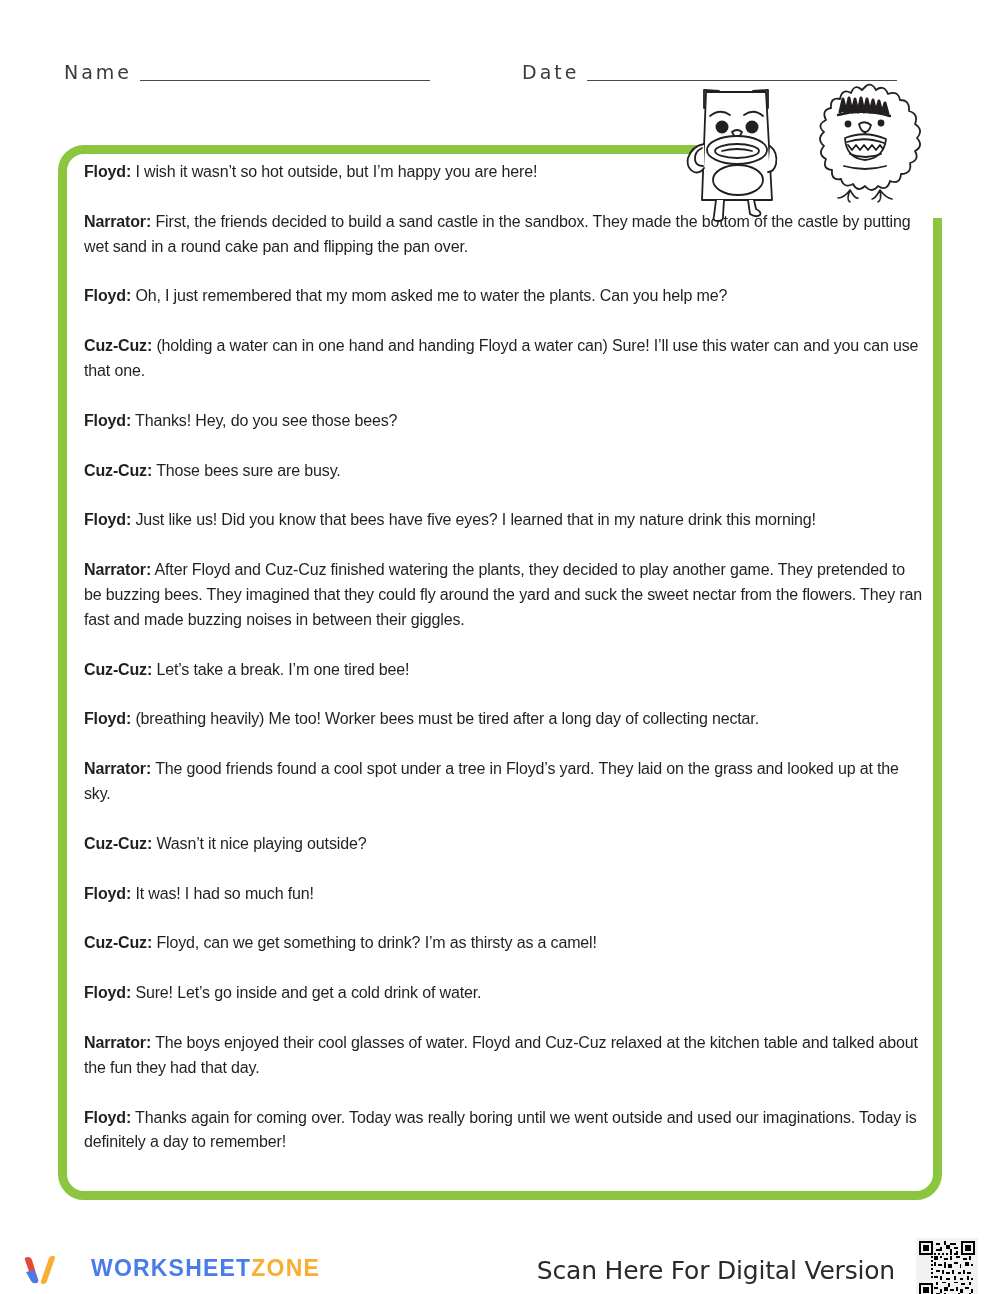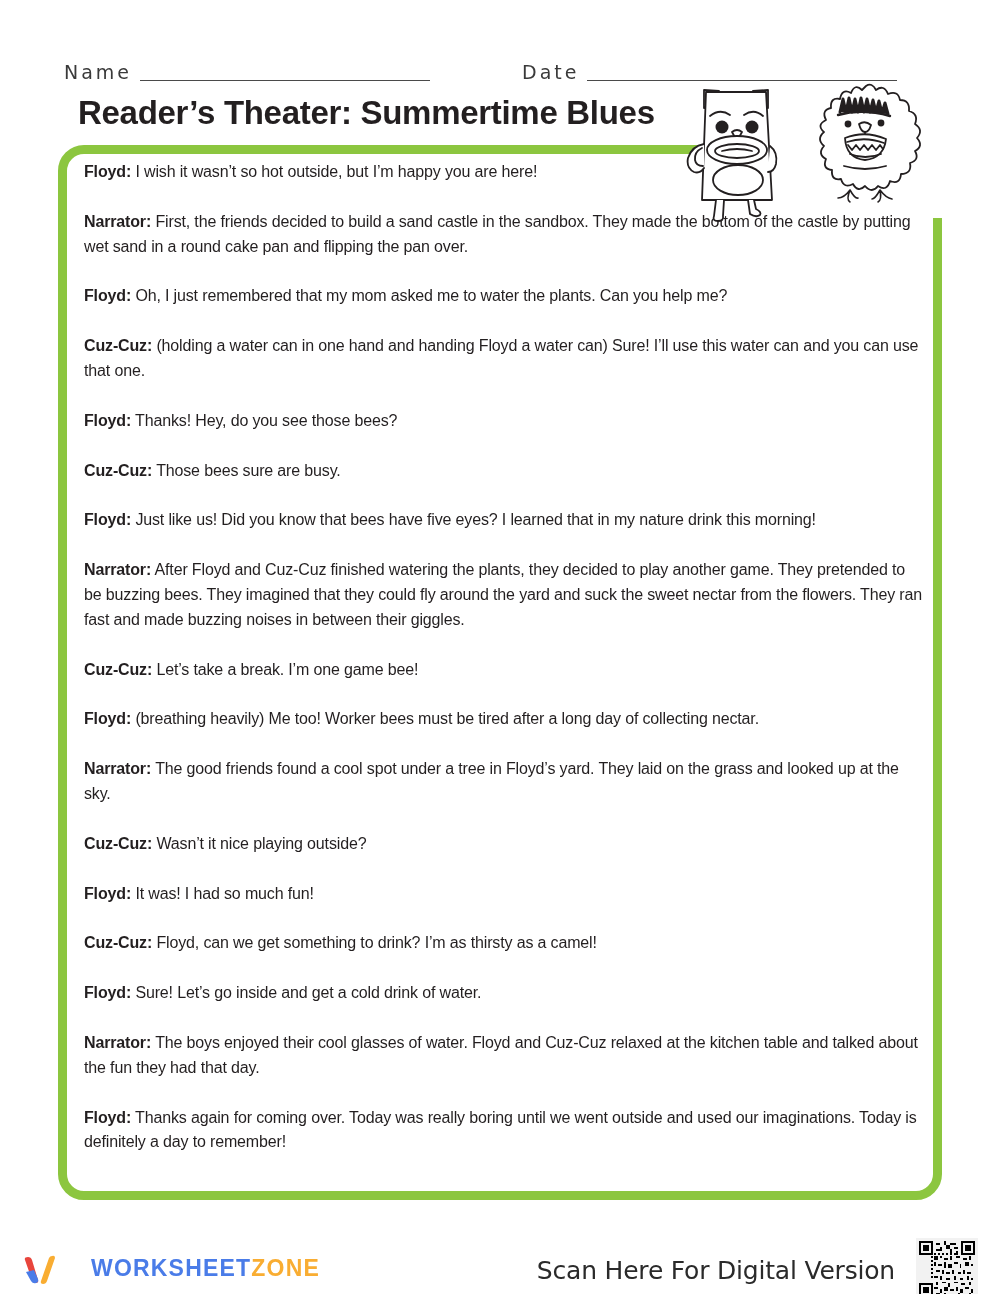--- a/index.html
+++ b/index.html
@@ -183,21 +183,20 @@
       <span class="nd-label">Name</span>
       <span class="nd-rule name"></span>
     </div>
     <div class="nd-spacer"></div>
     <div class="nd-group">
       <span class="nd-label">Date</span>
       <span class="nd-rule date"></span>
     </div>
   </div>
 
-  <h1 class="title">Reader’s Theater: Summertime Blues</h1>
 
   <div class="frame"></div>
   <div class="frame-mask"></div>
   <div class="frame-mask-2"></div>
 
   <div class="characters">
     <svg width="262" height="140" viewBox="0 0 262 140" fill="none" stroke="#231f20" stroke-width="1.8" stroke-linecap="round" stroke-linejoin="round">
 
       <g>
 
@@ -283,21 +282,21 @@
     <p class="line">
       <span class="speaker">Cuz-Cuz:</span><span> Those bees sure are busy.</span>
     </p>
     <p class="line">
       <span class="speaker">Floyd:</span><span> Just like us! Did you know that bees have five eyes? I learned that in my nature drink this morning!</span>
     </p>
     <p class="line">
       <span class="speaker">Narrator:</span><span> After Floyd and Cuz-Cuz finished watering the plants, they decided to play another game. They pretended to be buzzing bees. They imagined that they could fly around the yard and suck the sweet nectar from the flowers. They ran fast and made buzzing noises in between their giggles.</span>
     </p>
     <p class="line">
-      <span class="speaker">Cuz-Cuz:</span><span> Let’s take a break. I’m one game bee!</span>
+      <span class="speaker">Cuz-Cuz:</span><span> Let’s take a break. I’m one tired bee!</span>
     </p>
     <p class="line">
       <span class="speaker">Floyd:</span><span> (breathing heavily) Me too! Worker bees must be tired after a long day of collecting nectar.</span>
     </p>
     <p class="line">
       <span class="speaker">Narrator:</span><span> The good friends found a cool spot under a tree in Floyd’s yard. They laid on the grass and looked up at the sky.</span>
     </p>
     <p class="line">
       <span class="speaker">Cuz-Cuz:</span><span> Wasn’t it nice playing outside?</span>
     </p>

